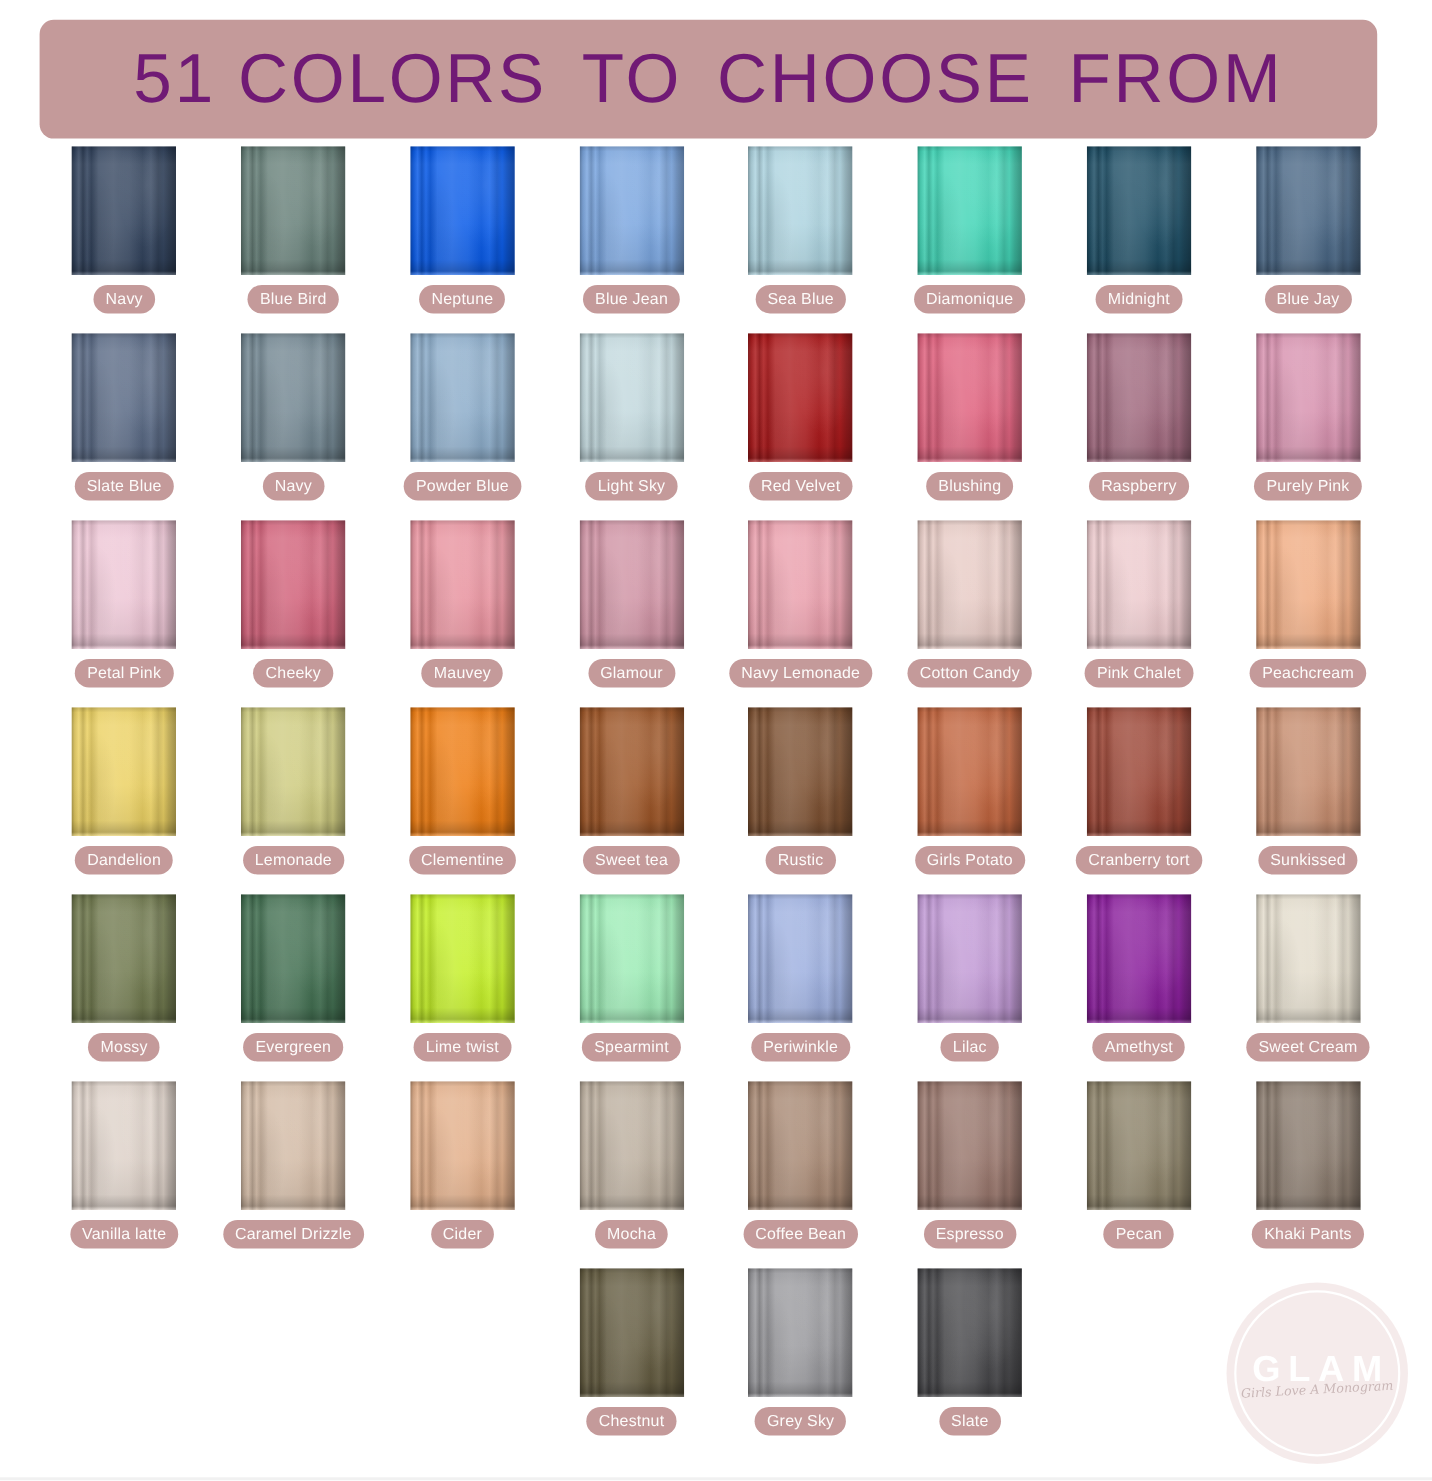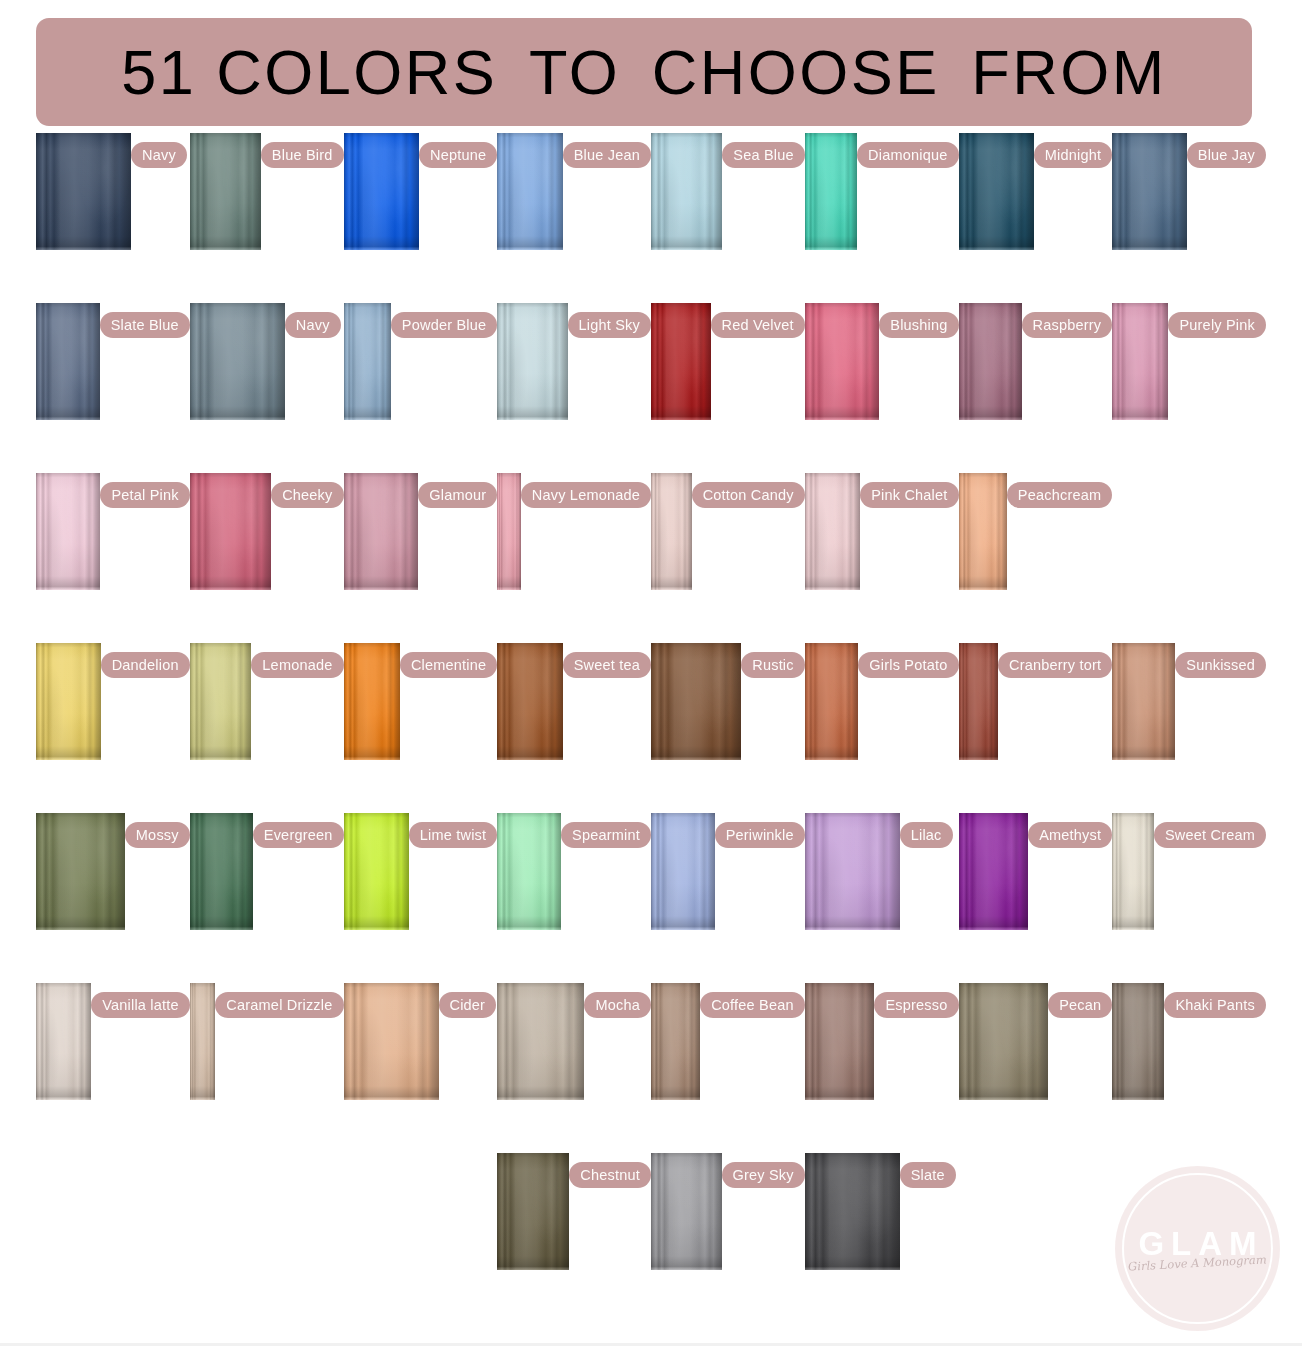--- a/index.html
+++ b/index.html
@@ -27,21 +27,21 @@
     top: 18px;
     width: 1216px;
     height: 108px;
     background: #c49a9a;
     border-radius: 13px;
     display: flex;
     align-items: center;
     justify-content: center;
   }
   .header-title {
-    color: #000000;
+    color: #701a75;
     font-size: 63px;
     font-weight: 300;
     letter-spacing: 2.5px;
     white-space: nowrap;
     line-height: 1;
     font-family: "Liberation Sans", sans-serif;
   }
   .header-title .gap { letter-spacing: 14px; }
 
   
@@ -54,21 +54,22 @@
   .row {
     display: flex;
     width: 1230px;
     height: 170px;
   }
   .cell {
     width: 153.75px;
     height: 220px;
     position: relative;
     display: flex;
-    flex-direction: row;
+    flex-direction: column;
+    align-items: center;
   }
   .cell.empty { visibility: hidden; }
 
   
   .swatch {
     position: relative;
     width: 95px;
     height: 117px;
     overflow: hidden;
   }
@@ -350,20 +351,29 @@
           <div class="swatch">
             <div class="base" style="background: rgb(210, 99, 123);"></div>
             <div class="folds"></div>
             <div class="topshade"></div>
             <div class="drape"></div>
           </div>
           <div class="label-pill">Cheeky</div>
         </div>
         <div class="cell">
           <div class="swatch">
+            <div class="base" style="background: rgb(232, 147, 159);"></div>
+            <div class="folds"></div>
+            <div class="topshade"></div>
+            <div class="drape"></div>
+          </div>
+          <div class="label-pill">Mauvey</div>
+        </div>
+        <div class="cell">
+          <div class="swatch">
             <div class="base" style="background: rgb(208, 148, 165);"></div>
             <div class="folds"></div>
             <div class="topshade"></div>
             <div class="drape"></div>
           </div>
           <div class="label-pill">Glamour</div>
         </div>
         <div class="cell">
           <div class="swatch">
             <div class="base" style="background: rgb(234, 160, 173);"></div>

